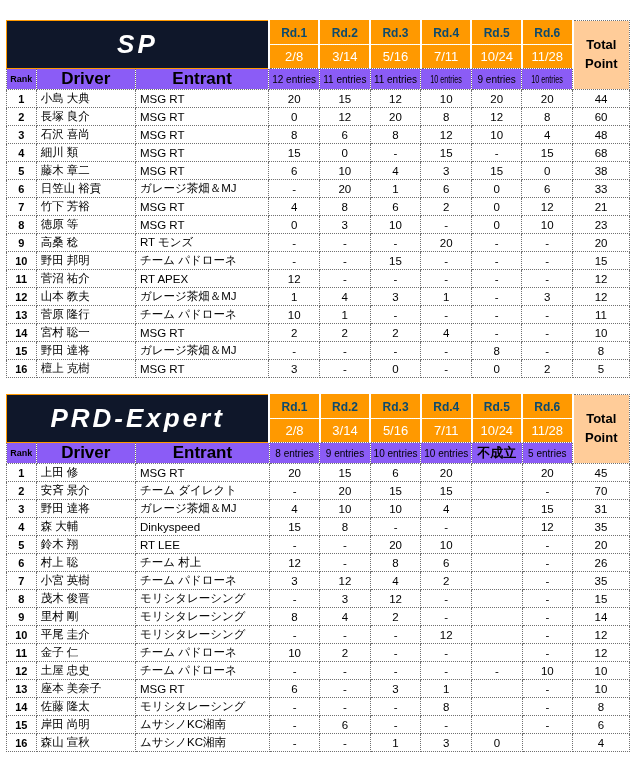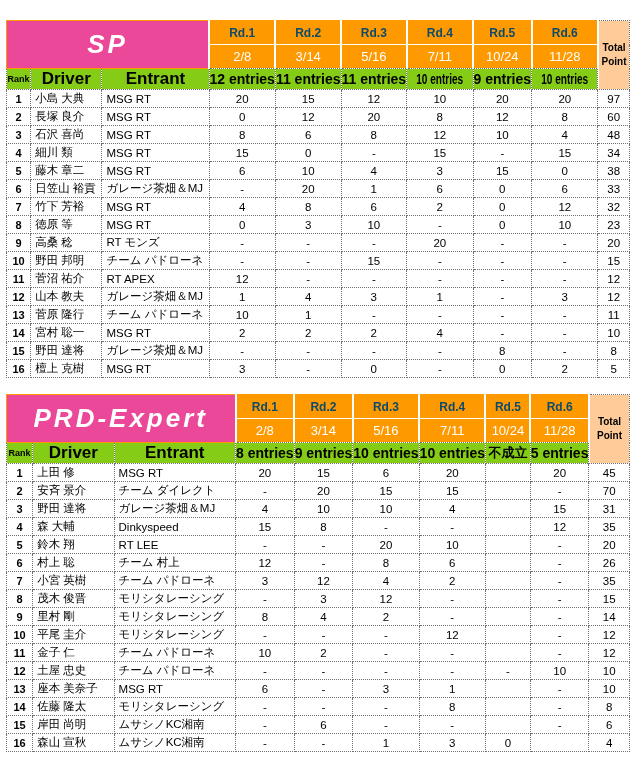--- a/index.html
+++ b/index.html
@@ -1,34 +1,34 @@
 <!DOCTYPE html>
 <html><head>
 <meta charset="utf-8">
 <style>
   html,body{margin:0;padding:0;background:#fff;}
   body{width:630px;height:760px;font-family:"Liberation Sans","DejaVu Sans",sans-serif;color:#000;}
   .page{padding:20px 0 0 6px;}
   table.results{border-collapse:collapse;table-layout:fixed;margin-bottom:16px;}
   th,td{border:1px dotted #707070;overflow:hidden;white-space:nowrap;padding:0;text-align:center;}
   
-  th.title{background:#ec4899;color:#fff;border:1px solid #FF9900;font-style:italic;
+  th.title{background:#0f172a;color:#fff;border:1px solid #FF9900;font-style:italic;
            font-weight:bold;font-size:26px;letter-spacing:3px;text-shadow:1px 0 0 #fff0;}
   th.rd{background:#FF9900;color:#0c4a6e;font-size:12px;font-weight:bold;height:23px;
         border-left:2px solid #fff;border-right:2px solid #fff;border-top:1px solid #FF9900;
         border-bottom:1px dotted #ffe;margin-left:8px;}
   td.date{background:#FF9900;color:#fff;font-size:13px;height:23px;
           border-left:2px solid #fff;border-right:2px solid #fff;}
-  th.total{background:#FFCC99;color:#000;font-size:10px;font-weight:bold;
+  th.total{background:#FFCC99;color:#000;font-size:13px;font-weight:bold;
            white-space:normal;line-height:1.45;}
   
-  tr.colhead th, tr.colhead td{height:20px;background:#84cc16;}
+  tr.colhead th, tr.colhead td{height:20px;background:#8b5cf6;}
   th.rank-h{font-size:9px;font-weight:bold;}
   th.driver-h,th.entrant-h{font-size:17px;font-weight:bold;}
-  td.entries{font-size:14px;font-weight:bold;}
+  td.entries{font-size:10px;font-weight:normal;}
   td.entries.condensed span{display:inline-block;transform:scaleX(.72);transform-origin:50% 50%;}
   td.entries.cancelled{font-size:13px;font-weight:bold;}
   
   tbody td{height:17px;font-size:11px;}
   td.rank{font-weight:bold;}
   td.driver,td.entrant{text-align:left;padding-left:4px;font-size:11.5px;}
   td.pt,td.totalv{font-size:11.5px;}
 </style>
 </head>
 <body>
@@ -82,21 +82,21 @@
         <tr>
           <td class="rank">1</td>
           <td class="driver">小島 大典</td>
           <td class="entrant">MSG RT</td>
           <td class="pt">20</td>
           <td class="pt">15</td>
           <td class="pt">12</td>
           <td class="pt">10</td>
           <td class="pt">20</td>
           <td class="pt">20</td>
-          <td class="totalv">97</td>
+          <td class="totalv">44</td>
         </tr>
         <tr>
           <td class="rank">2</td>
           <td class="driver">長塚 良介</td>
           <td class="entrant">MSG RT</td>
           <td class="pt">0</td>
           <td class="pt">12</td>
           <td class="pt">20</td>
           <td class="pt">8</td>
           <td class="pt">12</td>
@@ -118,21 +118,21 @@
         <tr>
           <td class="rank">4</td>
           <td class="driver">細川 類</td>
           <td class="entrant">MSG RT</td>
           <td class="pt">15</td>
           <td class="pt">0</td>
           <td class="pt">-</td>
           <td class="pt">15</td>
           <td class="pt">-</td>
           <td class="pt">15</td>
-          <td class="totalv">34</td>
+          <td class="totalv">68</td>
         </tr>
         <tr>
           <td class="rank">5</td>
           <td class="driver">藤木 章二</td>
           <td class="entrant">MSG RT</td>
           <td class="pt">6</td>
           <td class="pt">10</td>
           <td class="pt">4</td>
           <td class="pt">3</td>
           <td class="pt">15</td>
@@ -154,21 +154,21 @@
         <tr>
           <td class="rank">7</td>
           <td class="driver">竹下 芳裕</td>
           <td class="entrant">MSG RT</td>
           <td class="pt">4</td>
           <td class="pt">8</td>
           <td class="pt">6</td>
           <td class="pt">2</td>
           <td class="pt">0</td>
           <td class="pt">12</td>
-          <td class="totalv">32</td>
+          <td class="totalv">21</td>
         </tr>
         <tr>
           <td class="rank">8</td>
           <td class="driver">徳原 等</td>
           <td class="entrant">MSG RT</td>
           <td class="pt">0</td>
           <td class="pt">3</td>
           <td class="pt">10</td>
           <td class="pt">-</td>
           <td class="pt">0</td>

